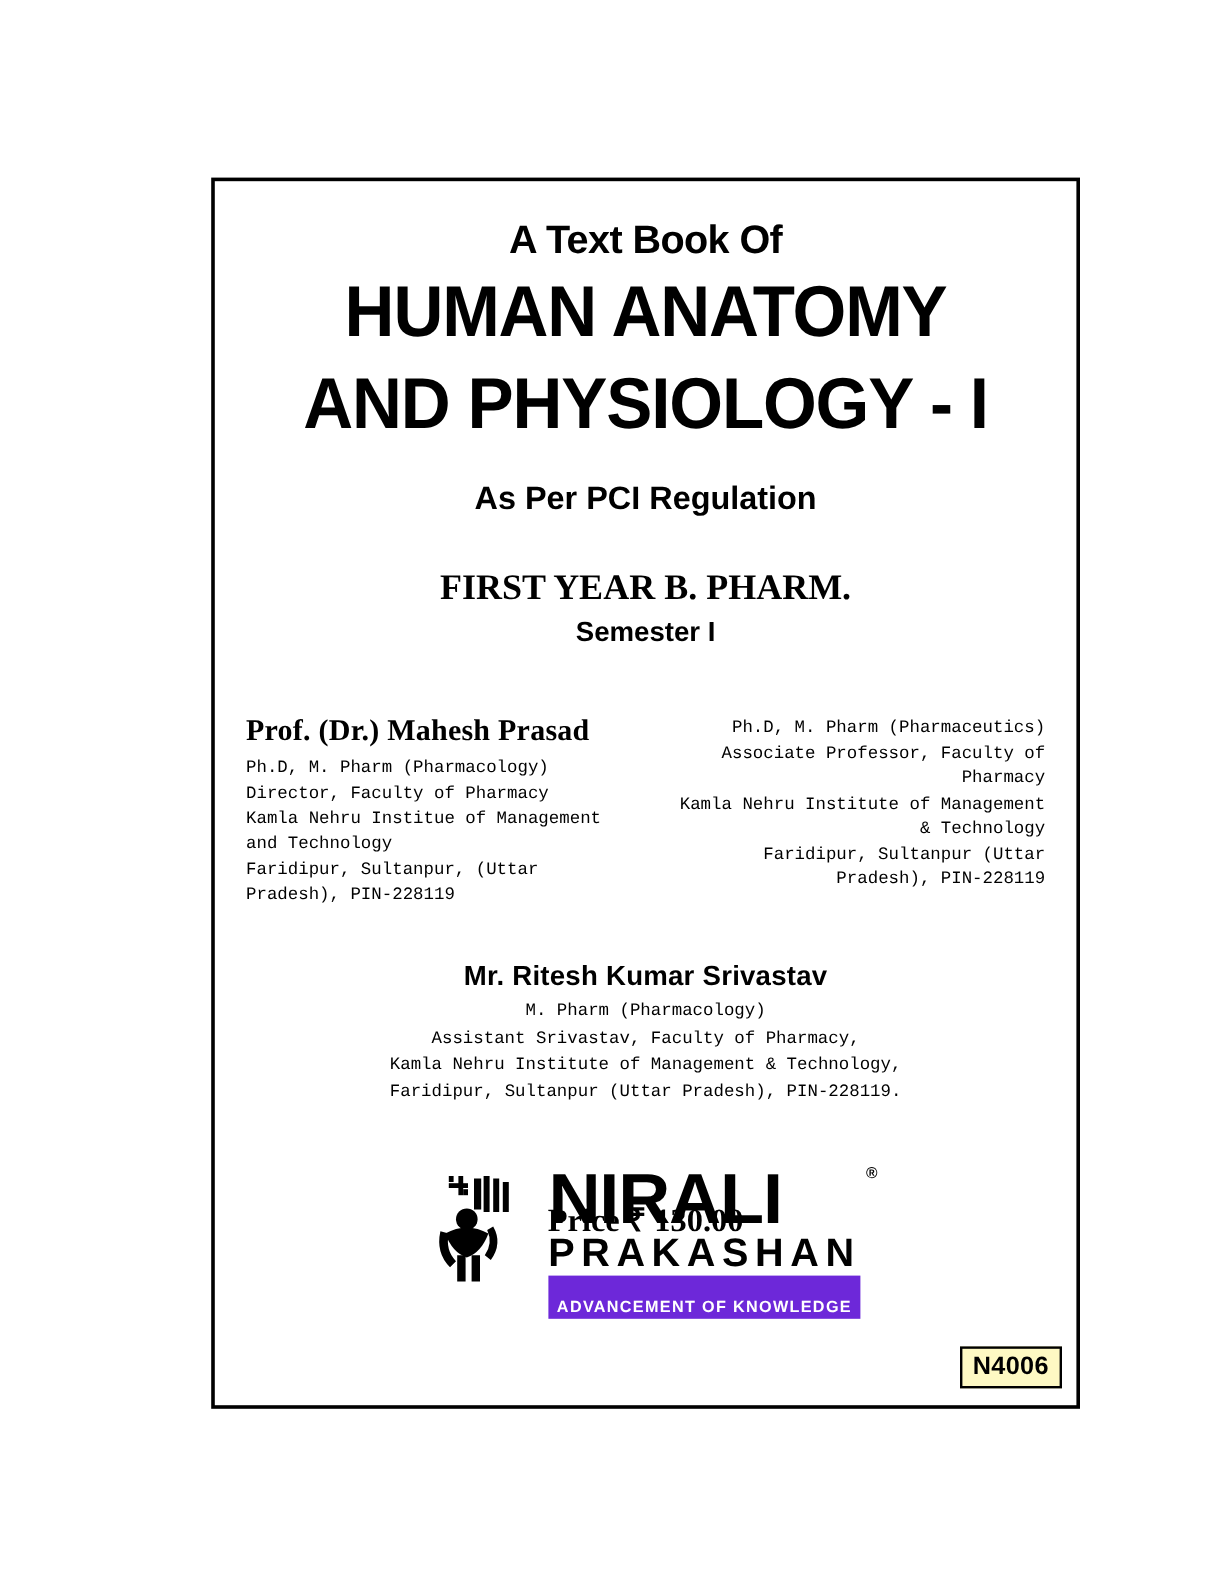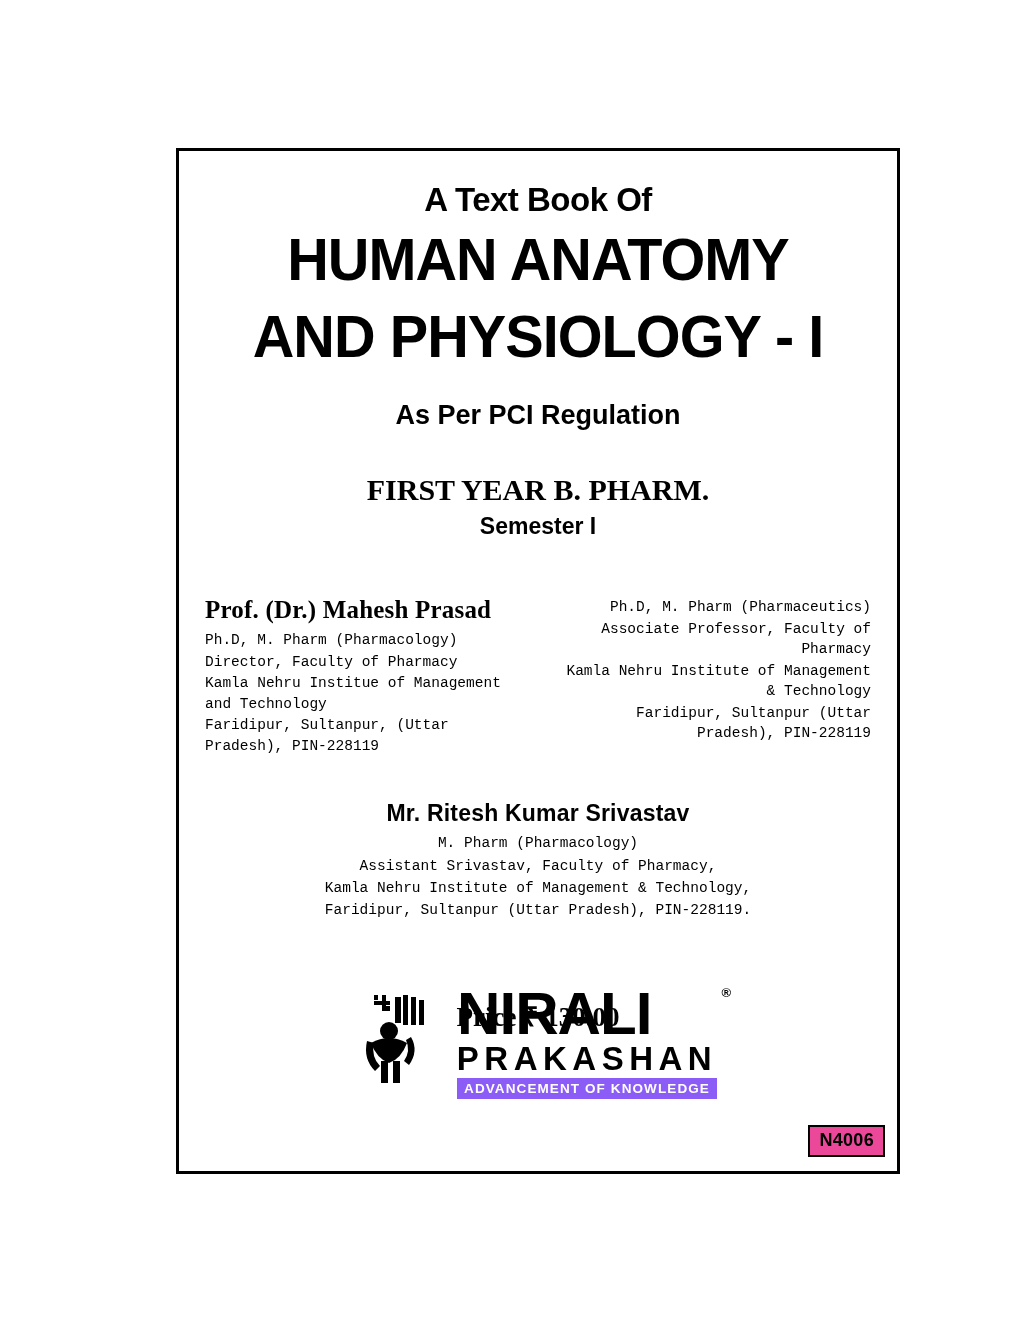--- a/index.html
+++ b/index.html
@@ -176,50 +176,50 @@
   }
   .logo-prakashan {
     font-family: "Liberation Sans", sans-serif;
     font-weight: bold;
     font-size: 33px;
     line-height: 1;
     letter-spacing: 5.5px;
     margin-top: 1px;
   }
   .logo-tagline {
-    background: #8b5cf6;
+    background: #6d28d9;
     color: #ffffff;
     font-family: "Liberation Sans", sans-serif;
     font-weight: bold;
     font-size: 13.5px;
     letter-spacing: 1.1px;
     text-align: center;
-    padding: 3px 6px 3px 6px;
+    padding: 18px 6px 3px 6px;
     margin-top: 3px;
   }
   .logo-tm {
     position: absolute;
     right: -14px;
     top: -2px;
     font-family: "Liberation Sans", sans-serif;
     font-size: 13px;
     font-weight: bold;
   }
 
   .code-box {
     position: absolute;
     right: 12px;
     bottom: 14px;
     border: 2px solid #000000;
     padding: 3px 9px 4px 9px;
     font-family: "Liberation Sans", sans-serif;
     font-weight: bold;
-    font-size: 18px;
+    font-size: 21px;
     letter-spacing: 0.3px;
-    background: #ec4899;
+    background: #fef9c3;
     text-align: right;
   }
 </style>
 </head>
 <body>
 
 <div class="page">
   <div class="inner">
 
     <div class="line-center sup-title">A Text Book Of</div>

